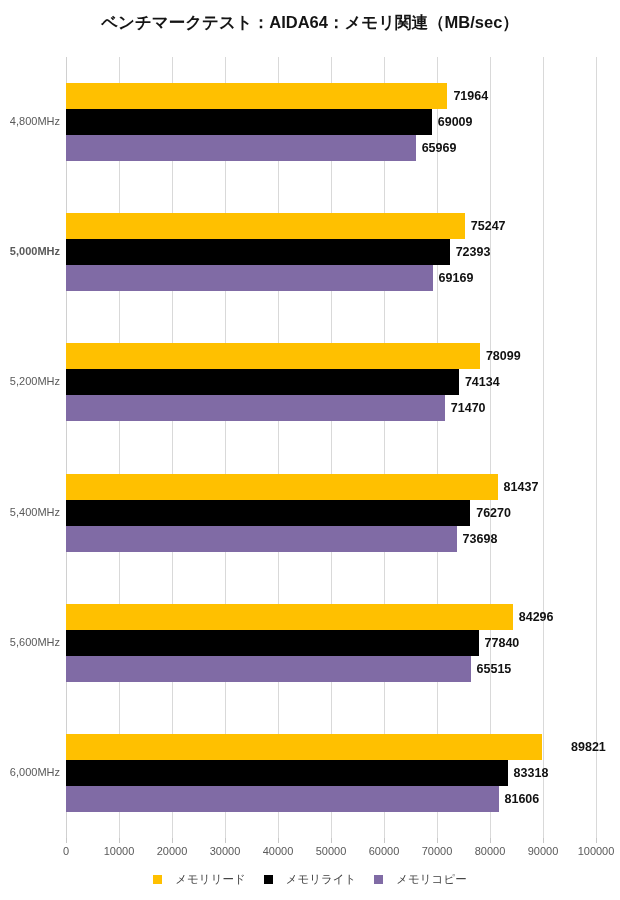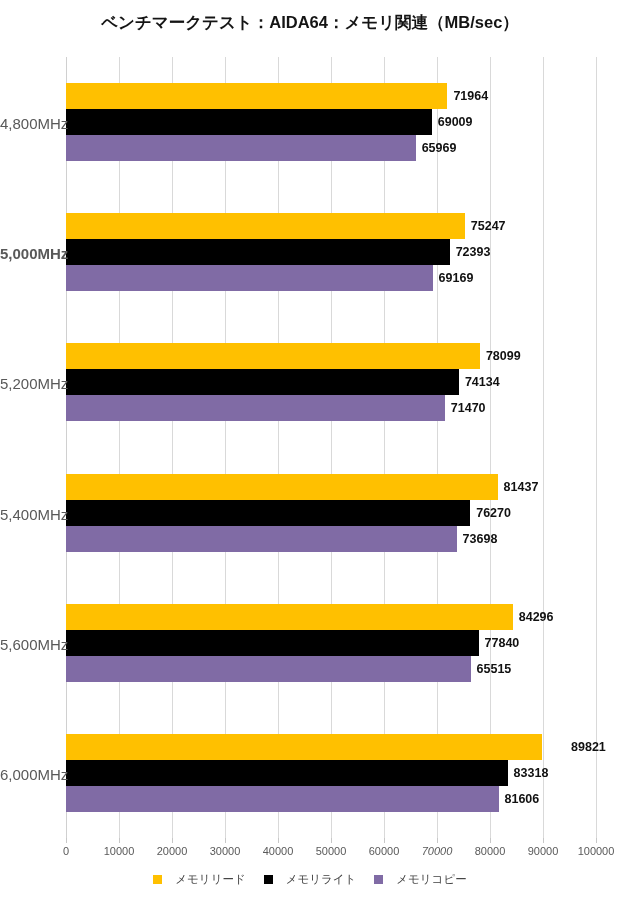--- a/index.html
+++ b/index.html
@@ -87,21 +87,21 @@
     white-space: nowrap;
     padding-left: 6px;
   }
 
   
   .cat-label {
     position: absolute;
     left: 0;
     width: 60px;
     text-align: right;
-    font-size: 15px;
+    font-size: 11px;
     color: #595959;
     white-space: nowrap;
   }
 
   
   .tick-mark {
     position: absolute;
     top: 838px;
     width: 1px;
     height: 5px;
@@ -258,21 +258,21 @@
       <div class="tick-label" style="left: 172px;">20000</div>
       <div class="tick-mark" style="left: 225px;"></div>
       <div class="tick-label" style="left: 225px;">30000</div>
       <div class="tick-mark" style="left: 278px;"></div>
       <div class="tick-label" style="left: 278px;">40000</div>
       <div class="tick-mark" style="left: 331px;"></div>
       <div class="tick-label" style="left: 331px;">50000</div>
       <div class="tick-mark" style="left: 384px;"></div>
       <div class="tick-label" style="left: 384px;">60000</div>
       <div class="tick-mark" style="left: 437px;"></div>
-      <div class="tick-label" style="left: 437px; font-style: italic;">70000</div>
+      <div class="tick-label" style="left: 437px;">70000</div>
       <div class="tick-mark" style="left: 490px;"></div>
       <div class="tick-label" style="left: 490px;">80000</div>
       <div class="tick-mark" style="left: 543px;"></div>
       <div class="tick-label" style="left: 543px;">90000</div>
       <div class="tick-mark" style="left: 596px;"></div>
       <div class="tick-label" style="left: 596px;">100000</div>
     </div>
 
   <div id="cat-labels">
       <div class="cat-label" style="top: 115.083px;">4,800MHz</div>

